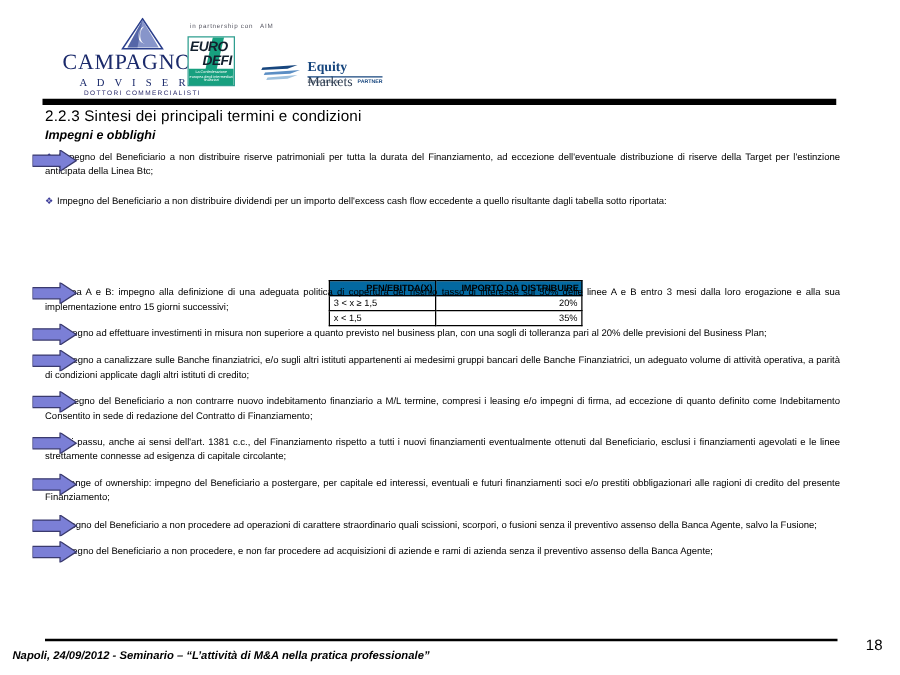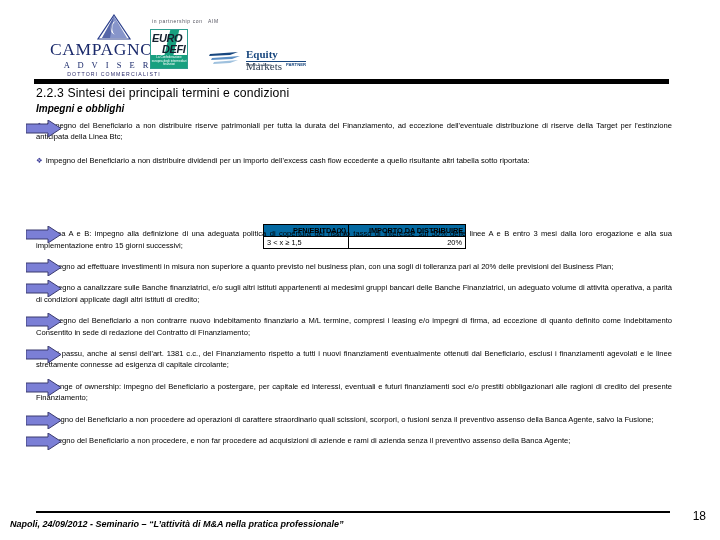--- a/index.html
+++ b/index.html
@@ -331,36 +331,40 @@
   <div class="bullet" style="margin-bottom:12px;">
     <span class="left-arrow" style="top:0px;">
       <svg width="36" height="17" viewBox="0 0 36 17">
         <polygon points="0,4 22,4 22,0 35,8.5 22,17 22,13 0,13" fill="#7b7fd6" stroke="#3a3a6e" stroke-width="1"></polygon>
       </svg>
     </span>
     <span class="glyph">❖</span><span>Impegno del Beneficiario a non distribuire riserve patrimoniali per tutta la durata del Finanziamento, ad eccezione dell'eventuale distribuzione di riserve della Target per l'estinzione anticipata della Linea Btc;</span>
   </div>
 
   <div class="bullet" style="margin-bottom:2px;">
-    <span class="glyph">❖</span><span>Impegno del Beneficiario a non distribuire dividendi per un importo dell'excess cash flow eccedente a quello risultante altri tabella sotto riportata:</span>
+    <span class="glyph">❖</span><span>Impegno del Beneficiario a non distribuire dividendi per un importo dell'excess cash flow eccedente a quello risultante dagli tabella sotto riportata:</span>
   </div>
 
   <div id="ratio-table-wrap">
     <table id="ratio-table">
       <thead>
         <tr>
           <th>PFN/EBITDA(X)</th>
           <th>IMPORTO DA DISTRIBUIRE</th>
         </tr>
       </thead>
       <tbody>
         <tr>
           <td class="c-left">3 &lt; x ≥ 1,5</td>
           <td class="c-right">20%</td>
         </tr>
+        <tr>
+          <td class="c-left">x &lt; 1,5</td>
+          <td class="c-right">35%</td>
+        </tr>
       </tbody>
     </table>
   </div>
 
   <div class="bullet">
     <span class="left-arrow" style="top:-2px;">
       <svg width="36" height="17" viewBox="0 0 36 17">
         <polygon points="0,4 22,4 22,0 35,8.5 22,17 22,13 0,13" fill="#7b7fd6" stroke="#3a3a6e" stroke-width="1"></polygon>
       </svg>
     </span>

